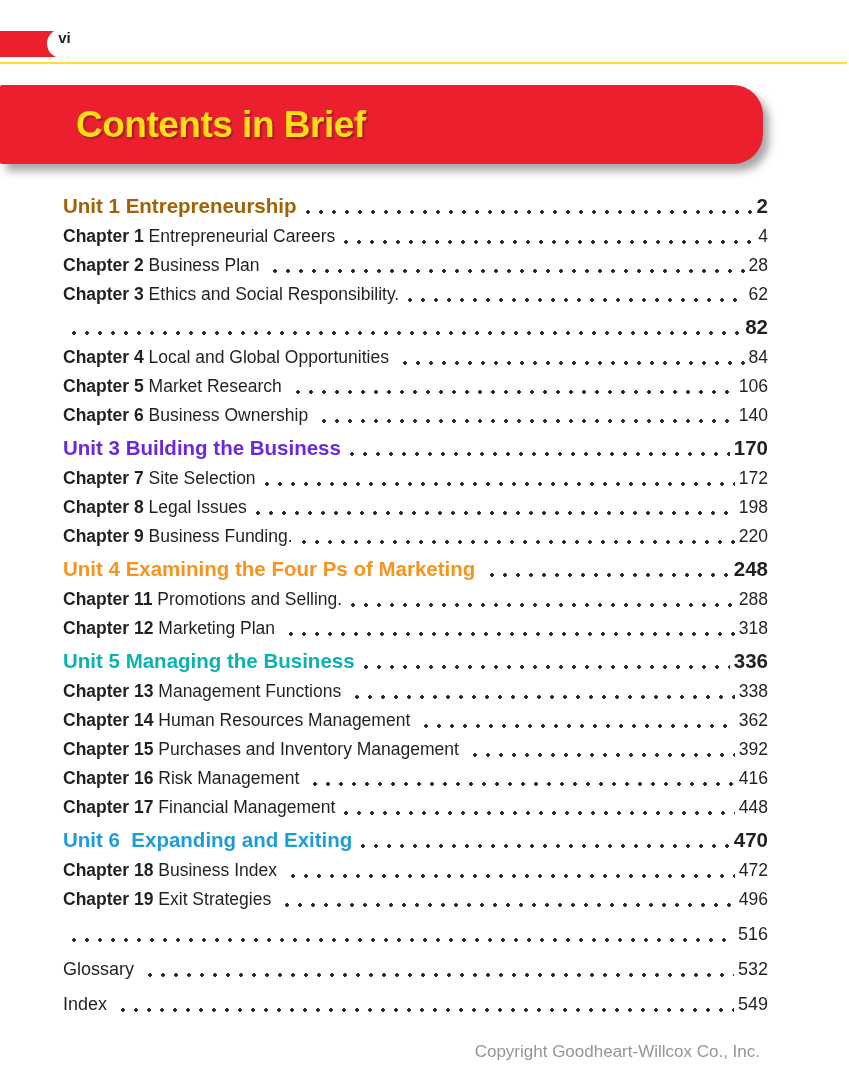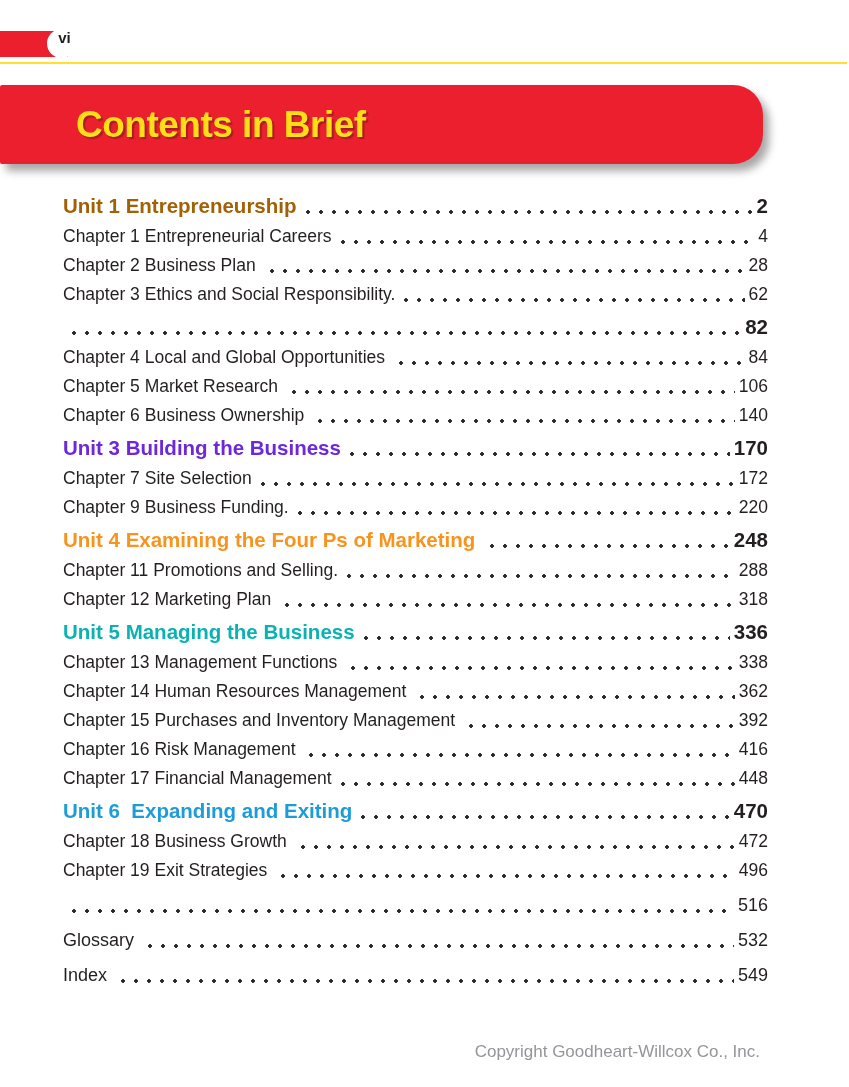--- a/index.html
+++ b/index.html
@@ -87,21 +87,21 @@
     font-weight: bold;
     margin-top: 2px;
   }
   .unit-row .leader { background-position: left 2px bottom 8px; }
   .unit-label { white-space: pre; }
   .unit-page { color: #231f20; }
   .chapter-row {
     line-height: 29px;
     font-size: 17.5px;
   }
-  .chapter-number { font-weight: normal; }
+  .chapter-number { font-weight: bold; }
   .chapter-title { font-weight: normal; white-space: pre; }
   .chapter-page { font-weight: normal; }
   .bm-row {
     line-height: 29px;
     font-size: 18px;
     margin-top: 6px;
   }
   .bm-row:first-of-type { margin-top: 2px; }
 
   
@@ -188,20 +188,27 @@
         <span class="unit-page">170</span>
       </div>
       <div class="row chapter-row">
         <span class="chapter-number">Chapter 7</span>
         <span>&nbsp;</span>
         <span class="chapter-title">Site Selection</span>
         <span class="leader"></span>
         <span class="chapter-page">172</span>
       </div>
       <div class="row chapter-row">
+        <span class="chapter-number">Chapter 8</span>
+        <span>&nbsp;</span>
+        <span class="chapter-title">Legal Issues</span>
+        <span class="leader"></span>
+        <span class="chapter-page">198</span>
+      </div>
+      <div class="row chapter-row">
         <span class="chapter-number">Chapter 9</span>
         <span>&nbsp;</span>
         <span class="chapter-title">Business Funding.</span>
         <span class="leader"></span>
         <span class="chapter-page">220</span>
       </div>
       <div class="row unit-row">
         <span class="unit-label" style="color: rgb(247, 148, 30);">Unit 4 Examining the Four Ps of Marketing </span>
         <span class="leader"></span>
         <span class="unit-page">248</span>
@@ -261,21 +268,21 @@
         <span class="chapter-page">448</span>
       </div>
       <div class="row unit-row">
         <span class="unit-label" style="color: rgb(30, 156, 215);">Unit 6  Expanding and Exiting</span>
         <span class="leader"></span>
         <span class="unit-page">470</span>
       </div>
       <div class="row chapter-row">
         <span class="chapter-number">Chapter 18</span>
         <span>&nbsp;</span>
-        <span class="chapter-title">Business Growth </span>
+        <span class="chapter-title">Business Index </span>
         <span class="leader"></span>
         <span class="chapter-page">472</span>
       </div>
       <div class="row chapter-row">
         <span class="chapter-number">Chapter 19</span>
         <span>&nbsp;</span>
         <span class="chapter-title">Exit Strategies </span>
         <span class="leader"></span>
         <span class="chapter-page">496</span>
       </div>

